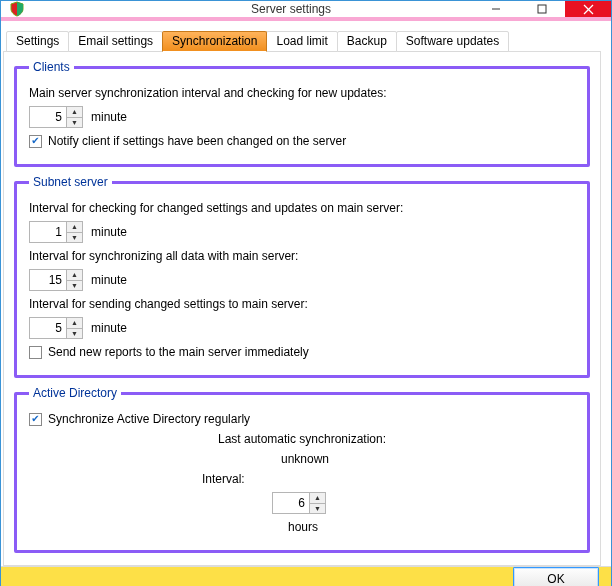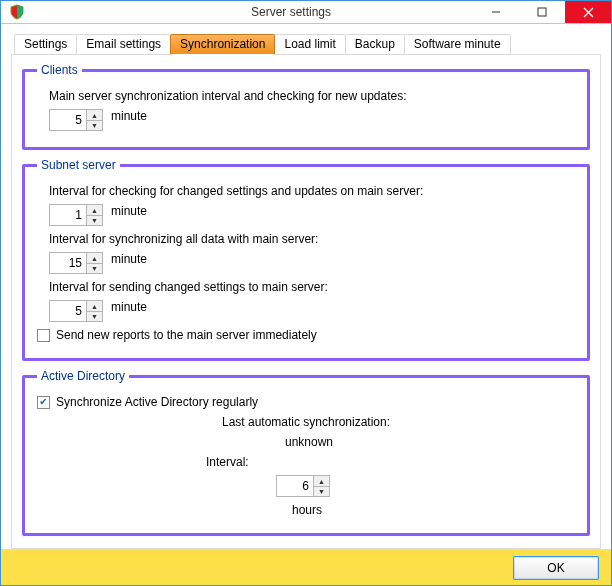--- a/index.html
+++ b/index.html
@@ -15,21 +15,21 @@
     height: 586px;
     border: 1px solid #3a93d6;
     background: #fff;
     display: flex;
     flex-direction: column;
     position: relative;
   }
   .titlebar {
     height: 30px;
     background: #fff;
-    border-bottom: 1px solid #f9a8d4;
+    border-bottom: 4px solid #f9a8d4;
     display: flex;
     align-items: center;
     padding-left: 8px;
     position: relative;
   }
   .titlebar .app-icon {
     width: 16px; height:16px; margin-right:6px;
     display:flex; align-items:center; justify-content:center;
   }
   .titlebar .title {
@@ -53,21 +53,21 @@
     border-left: 0;
   }
   .win-btn.close {
     background: #e81123;
     color: #fff;
     font-size: 14px;
     font-weight: 300;
   }
   .content {
     flex: 1;
-    padding: 10px 10px 0 10px;
+    padding: 10px 10px 0 2px;
     display:flex; flex-direction:column;
   }
   .tabs {
     display:flex;
     gap:0;
     margin-bottom:-1px;
     padding-left:3px;
   }
   .tab {
     border:1px solid #d9d9d9;
@@ -98,21 +98,21 @@
     border:3px solid #8b5cf6;
     border-radius:2px;
     margin: 0 0 8px 0;
     padding: 6px 12px 10px 12px;
   }
   fieldset.group legend {
     font-size:12px;
     color:#003399;
     padding:0 4px;
   }
-  .row { margin: 6px 12px; display:flex; }
+  .row { margin: 6px 0; display:flex; align-items:center; }
   .label { font-size:12px; color:#000; }
   .spinner {
     display:inline-flex;
     border:1px solid #b5b5b5;
     height:22px;
     width:54px;
     background:#fff;
     margin-right:6px;
   }
   .spinner input {
@@ -197,39 +197,43 @@
     </div>
   </div>
 
   <div class="content">
     <div class="tabs">
       <div class="tab">Settings</div>
       <div class="tab">Email settings</div>
       <div class="tab active">Synchronization</div>
       <div class="tab">Load limit</div>
       <div class="tab">Backup</div>
-      <div class="tab">Software minute</div>
+      <div class="tab">Software updates</div>
     </div>
 
     <div class="tab-panel">
 
       <fieldset class="group">
         <legend>Clients</legend>
         <div class="row">
             <span class="label">Main server synchronization interval and checking for new updates:</span>
           </div>
         <div class="row">
           <span class="spinner">
             <input value="5" style="">
             <span class="spin-btns">
               <span class="spin-btn">▲</span>
               <span class="spin-btn">▼</span>
             </span>
           </span>
           <span class="unit">minute</span>
+        </div>
+        <div class="cb-row">
+          <span class="checkbox checked"></span>
+          <span class="label">Notify client if settings have been changed on the server</span>
         </div>
       </fieldset>
 
       <fieldset class="group">
         <legend>Subnet server</legend>
 
         <div class="row">
             <span class="label">Interval for checking for changed settings and updates on main server:</span>
           </div>
         <div class="row">

